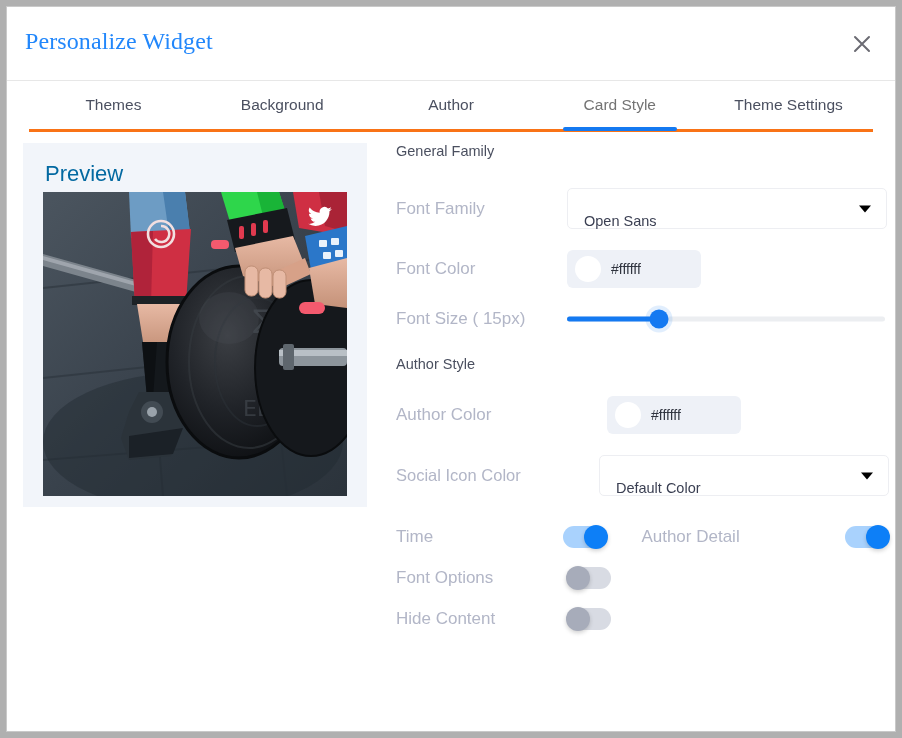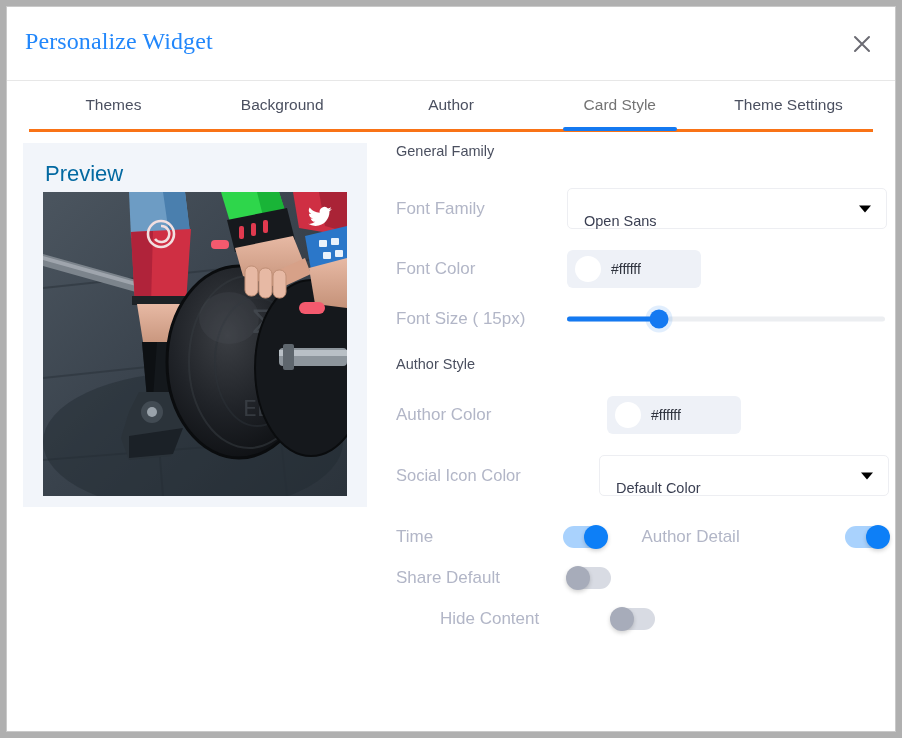--- a/index.html
+++ b/index.html
@@ -465,28 +465,28 @@
           <span class="knob"></span>
         </div>
         <div class="row-label" style="margin-left:27px; width:215px;">Author Detail</div>
         <div class="toggle on">
           <span class="bar"></span>
           <span class="knob"></span>
         </div>
       </div>
 
       <div class="row" style="margin-top:19px;">
-        <div class="row-label" style="width:178px;">Share Default</div>
+        <div class="row-label" style="width:178px;">Font Options</div>
         <div class="toggle">
           <span class="bar"></span>
           <span class="knob"></span>
         </div>
       </div>
 
-      <div class="row" style="margin-top:19px;margin-left:44px;">
+      <div class="row" style="margin-top:19px;">
         <div class="row-label" style="width:178px;">Hide Content</div>
         <div class="toggle">
           <span class="bar"></span>
           <span class="knob"></span>
         </div>
       </div>
 
     </div>
 
   </div>

